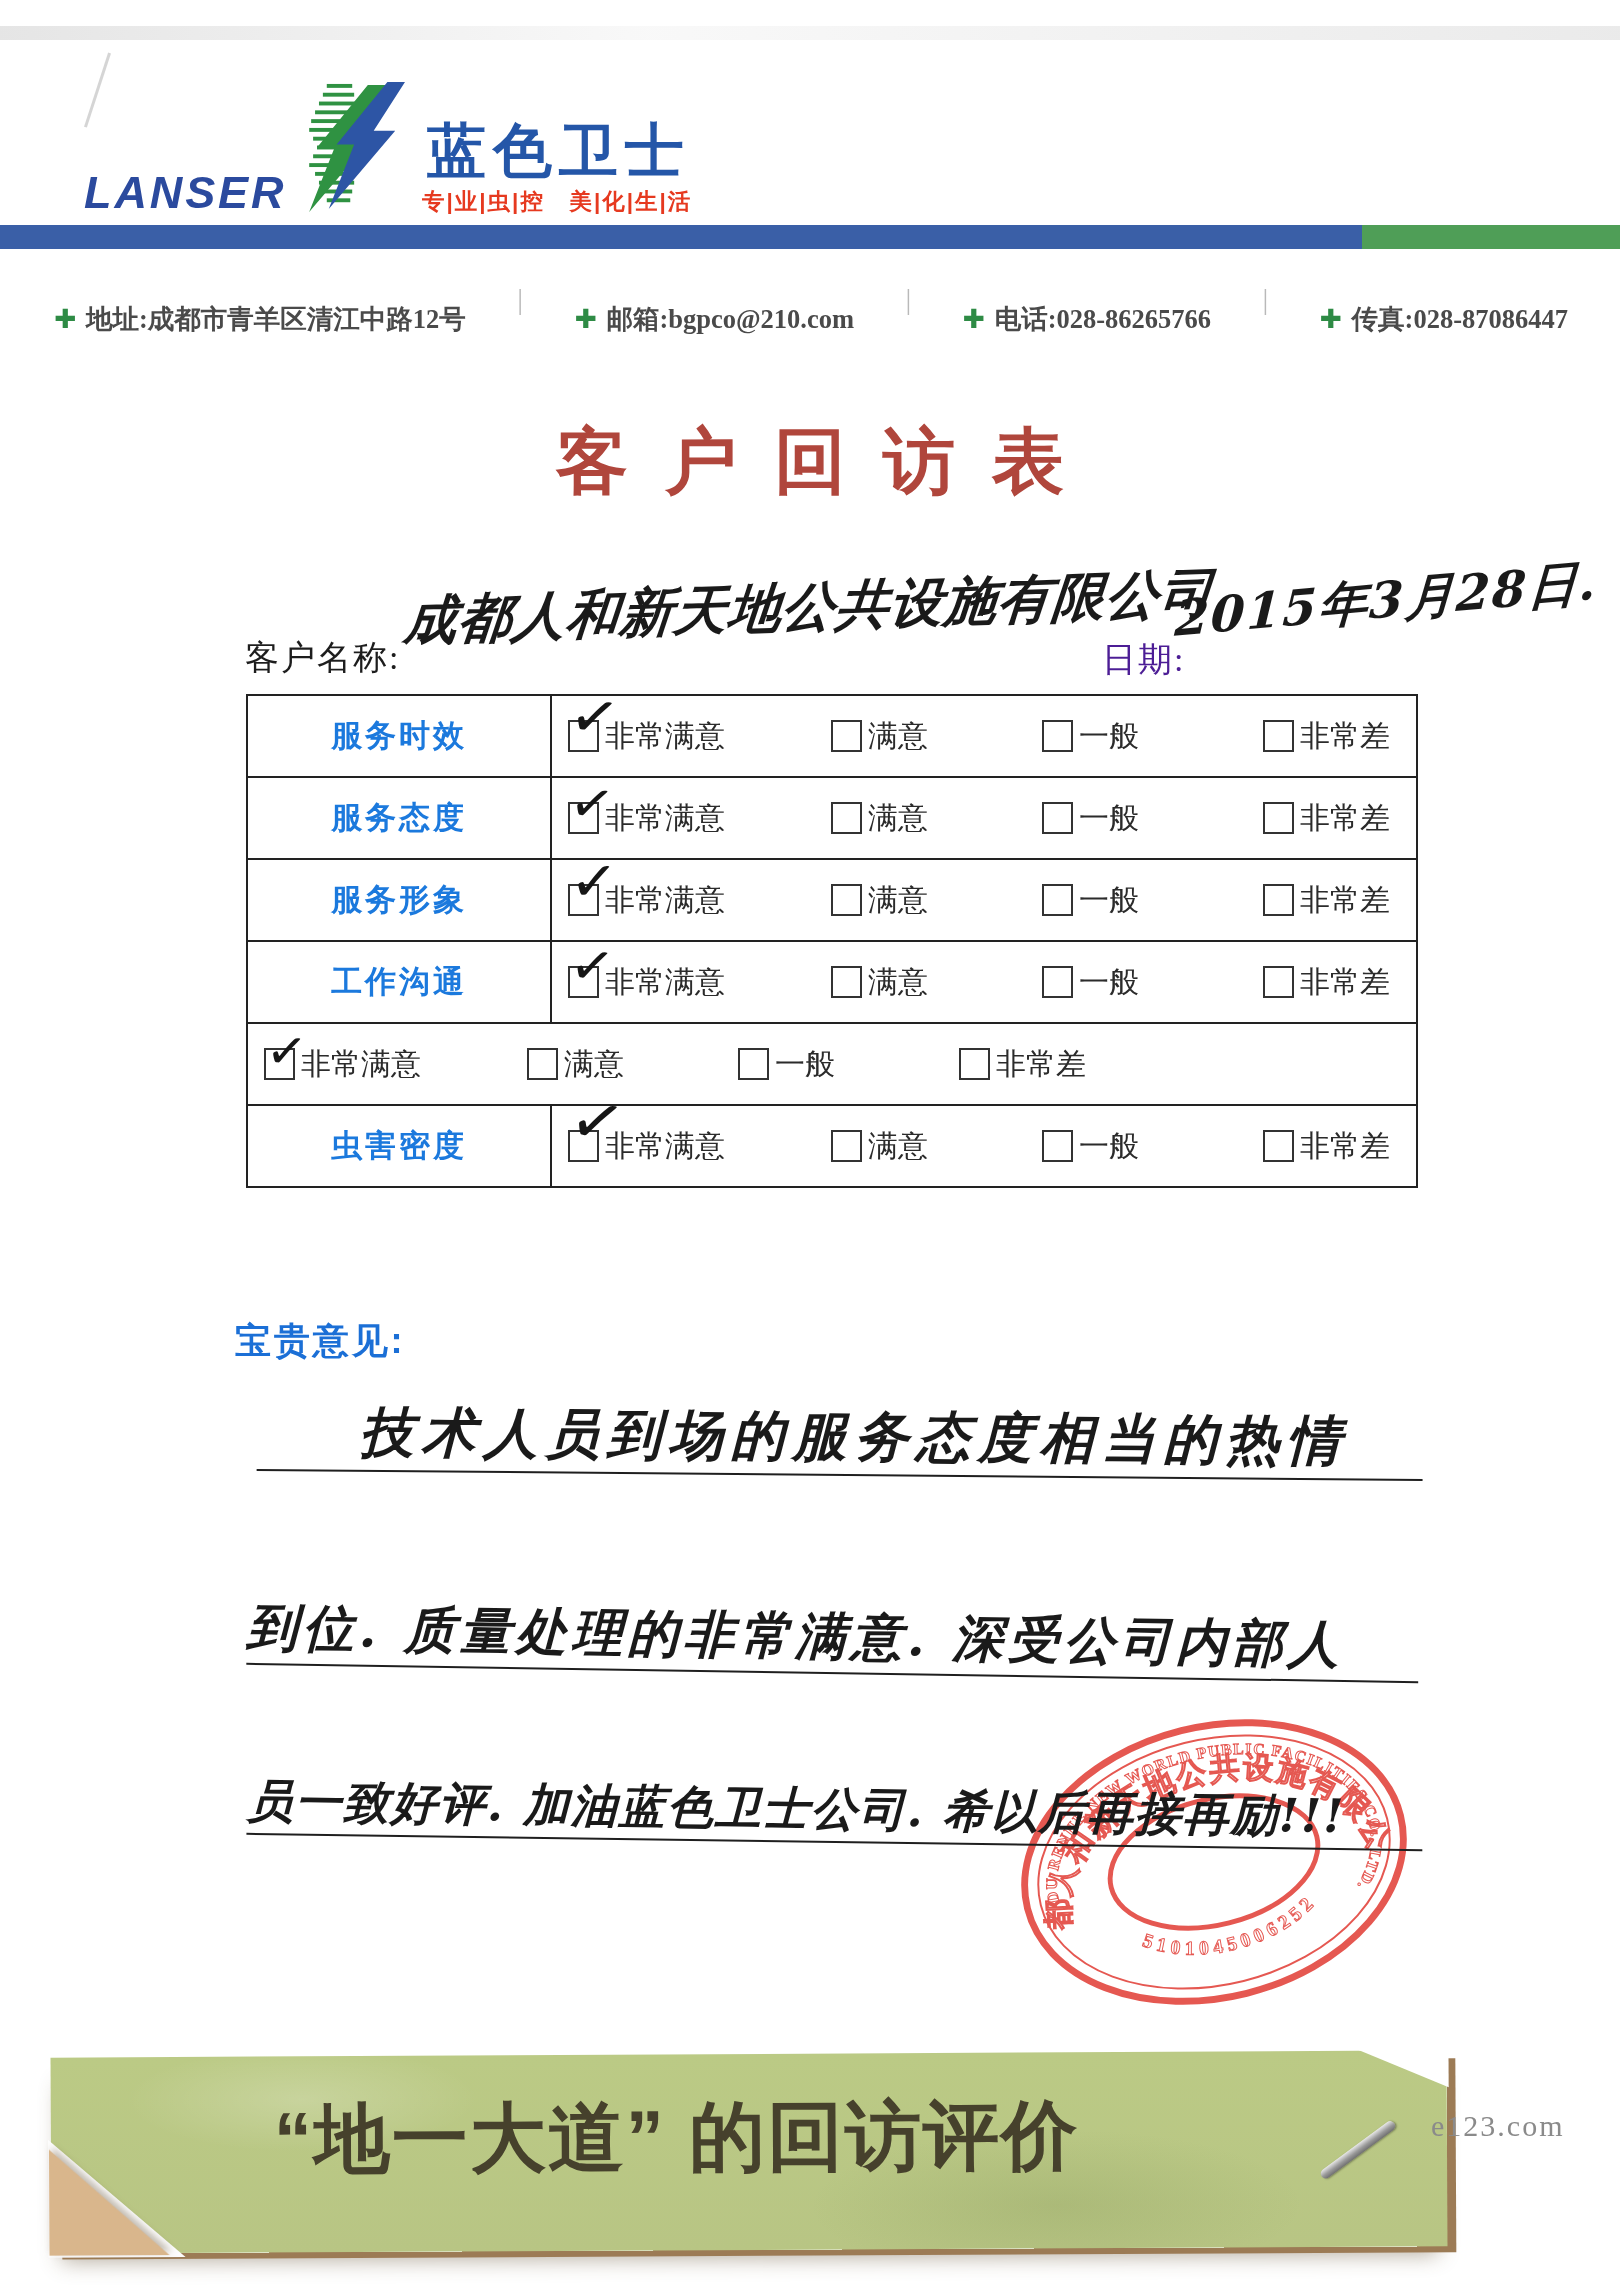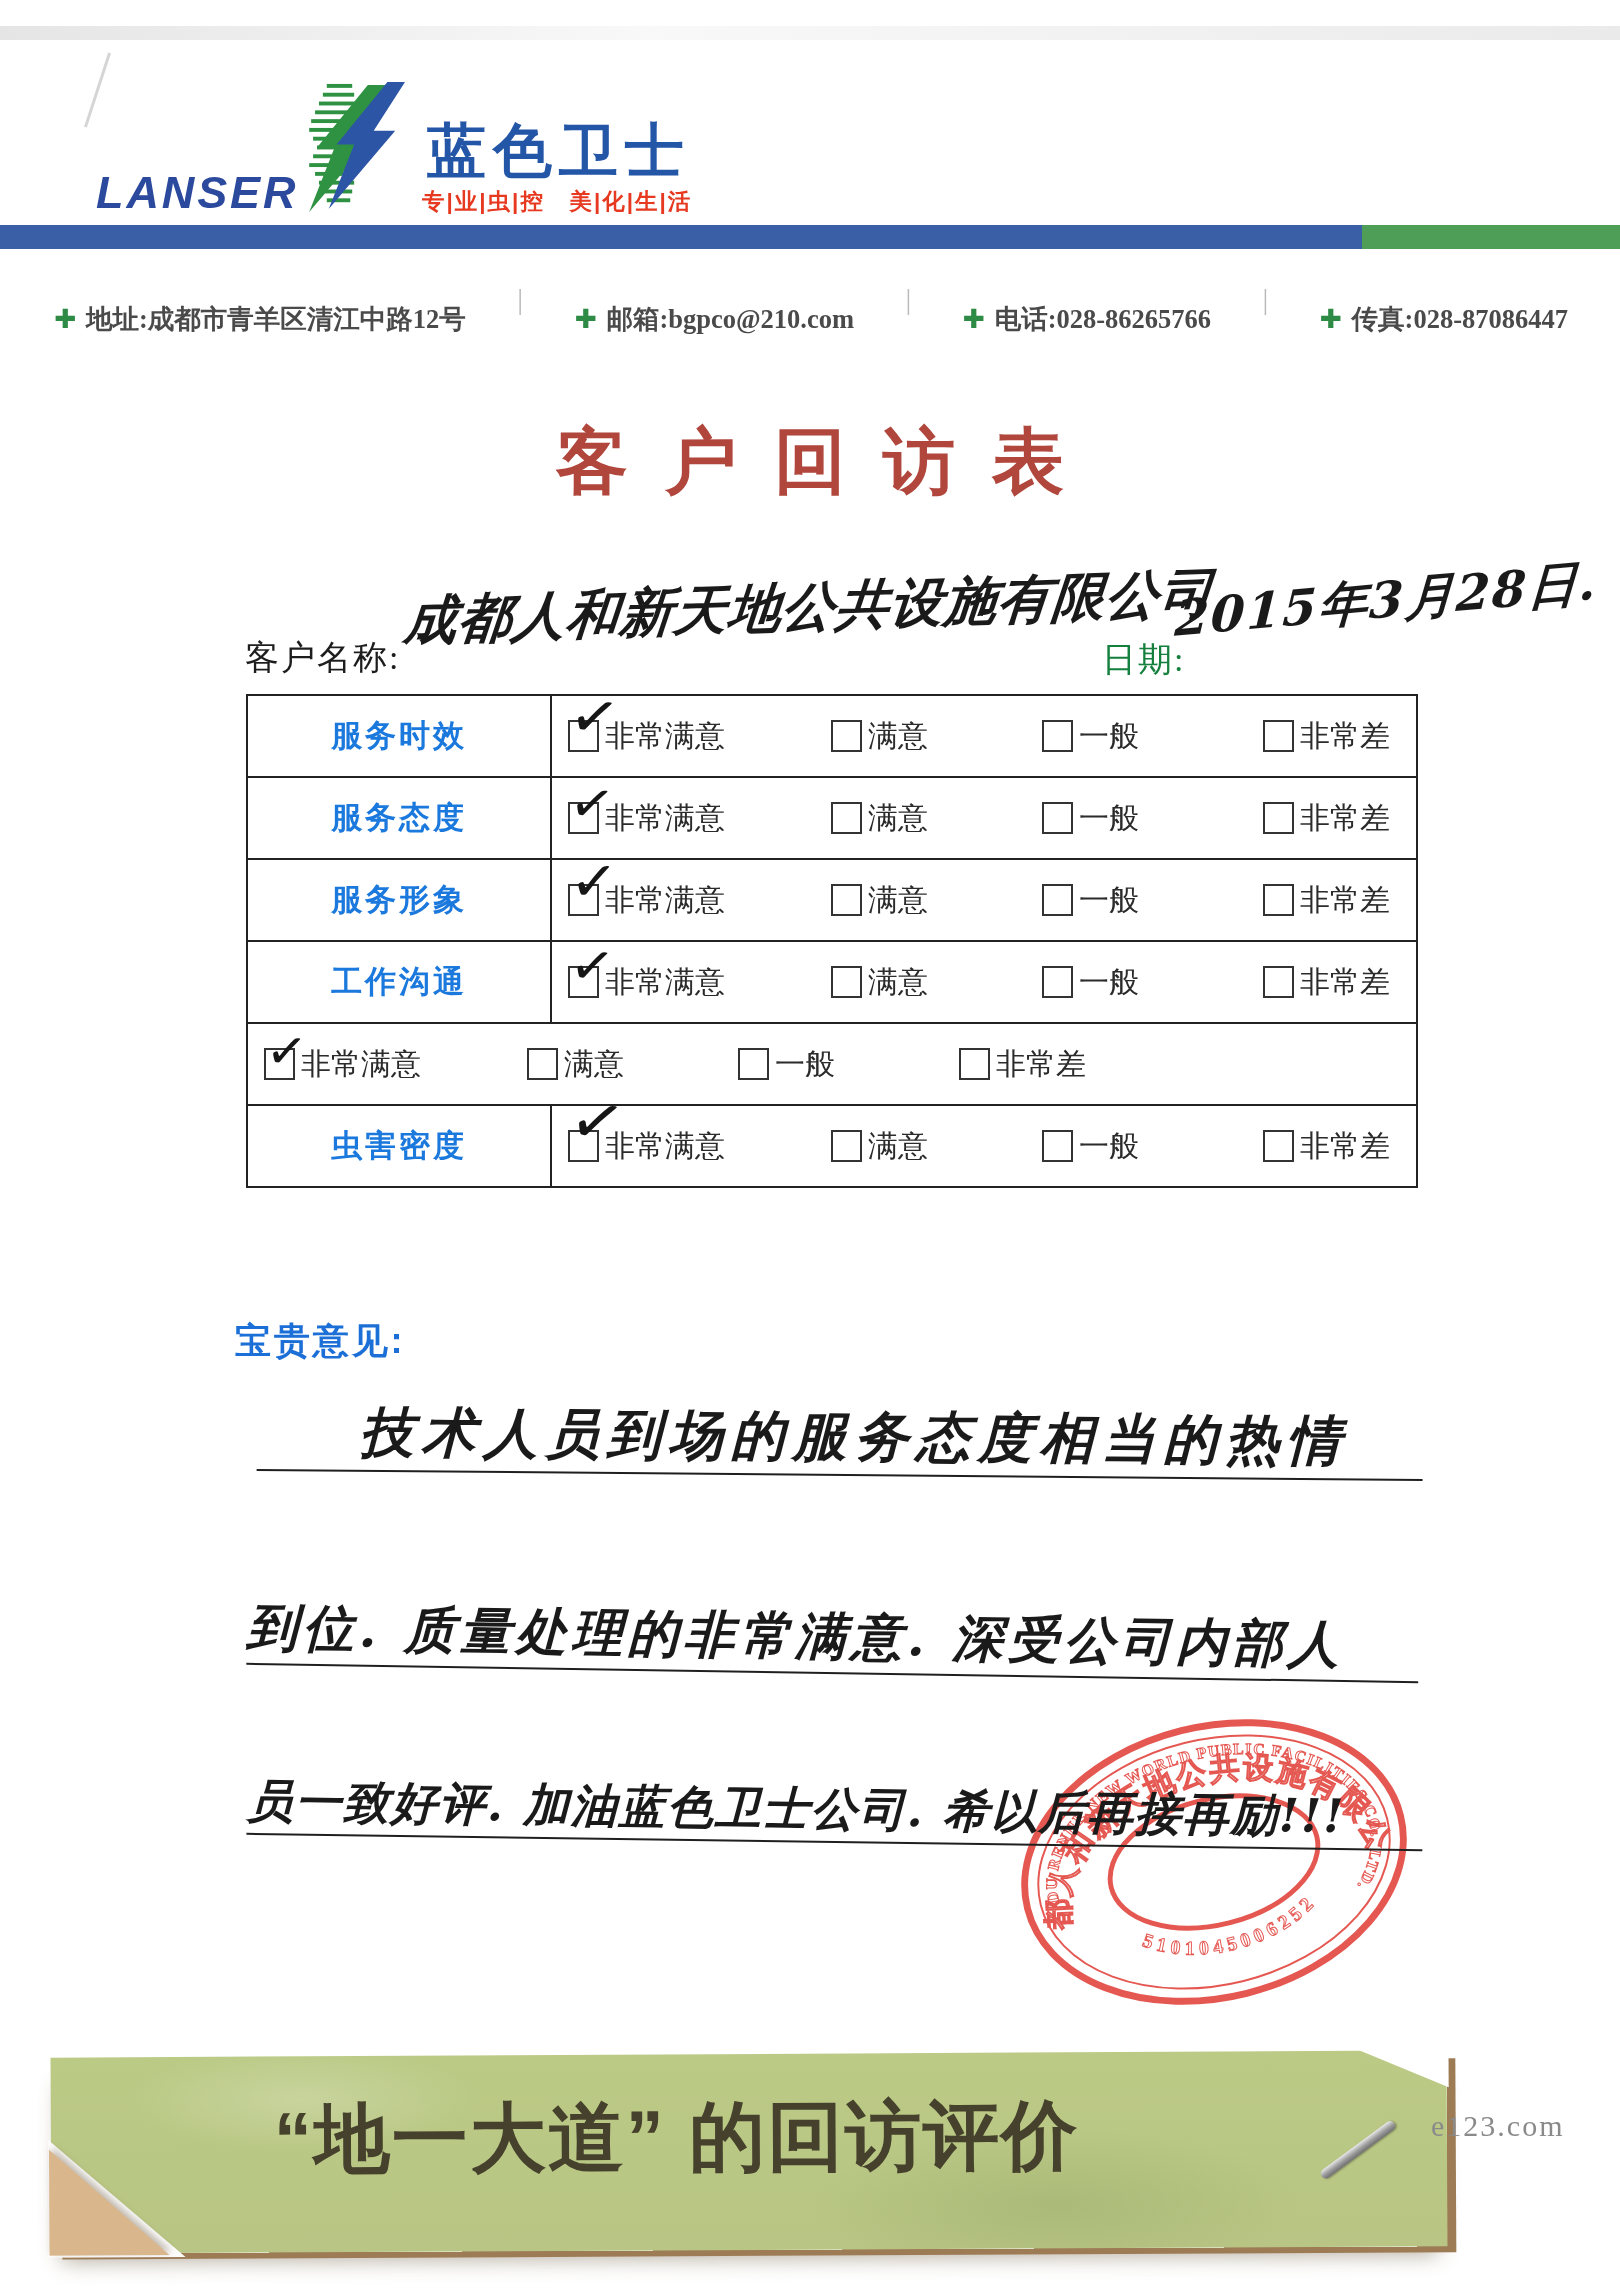--- a/index.html
+++ b/index.html
@@ -16,40 +16,40 @@
     font-family:"Liberation Serif", serif; color:#222;
   }
   
   .scan-streak{position:absolute;left:0;top:25.5px;width:100%;height:14.7px;
     background:linear-gradient(90deg, rgba(120,120,120,.35), rgba(190,190,190,.18) 40%, rgba(130,130,130,.3));
     opacity:.55;}
   .scan-line{position:absolute;left:96px;top:51px;width:2.9px;height:78px;background:#c3c3c3;
     transform:rotate(18deg);opacity:.7;}
   
   .brand{position:absolute;left:84px;top:167px;font-family:"Liberation Sans",sans-serif;
-    font-size:45px;font-weight:bold;font-style:italic;letter-spacing:2.9px;color:var(--brand-blue);margin-left:12px;}
+    font-size:45px;font-weight:bold;font-style:italic;letter-spacing:2.9px;color:var(--brand-blue);}
   .bolt{position:absolute;left:309px;top:82px;width:104px;height:130px;}
   .logo-cn{position:absolute;left:427px;top:112px;font-family:"Liberation Sans",sans-serif;
     font-size:59px;font-weight:bold;letter-spacing:6.9px;color:var(--logo-blue);}
   .tagline{position:absolute;left:422px;top:186px;font-family:"Liberation Sans",sans-serif;
     font-size:22.5px;font-weight:bold;letter-spacing:2px;color:var(--tagline-red);}
   .bar{position:absolute;left:0;top:225px;width:100%;height:23.5px;background:var(--bar-blue);}
   .bar-green{position:absolute;right:0;top:0;width:258px;height:100%;background:var(--bar-green);}
   
   .contact{position:absolute;left:54px;top:261px;width:1514px;display:flex;
     align-items:center;justify-content:space-between;font-size:26.5px;font-weight:600;color:#4a4a4a;}
   .contact .item{white-space:nowrap;margin-top:40px;}
   .contact .plus{color:var(--plus-green);font-weight:bold;margin-right:9.8px;font-family:"DejaVu Sans",sans-serif;}
   .contact .sep{color:#b9b9b9;font-weight:400;font-size:29px;}
   
   .title{position:absolute;left:0;top:414px;width:100%;text-align:center;
     font-size:72px;font-weight:bold;color:var(--title-red);letter-spacing:37px;text-indent:37px;}
   
   .name-label{position:absolute;left:245px;top:635px;font-size:34px;color:#1d1d1d;letter-spacing:2px;}
-  .date-label{position:absolute;left:1102px;top:637px;font-size:34px;color:#15803d;letter-spacing:2px;}
+  .date-label{position:absolute;left:1102px;top:637px;font-size:34px;color:#4c1d95;letter-spacing:2px;}
   .hw{font-family:"DejaVu Serif",serif;font-style:italic;font-weight:600;color:var(--ink);}
   .hand-name{position:absolute;left:404px;top:572px;font-size:53px;letter-spacing:1px;
     transform:rotate(-2deg) skewX(-7deg);white-space:nowrap;}
   .hand-date{position:absolute;left:1174px;top:568px;font-size:49px;letter-spacing:2px;
     transform:rotate(-5deg) skewX(-8deg);white-space:nowrap;}
   
   .rtable{position:absolute;left:246px;top:694px;width:1168px;border:2.9px solid #222;}
   .trow{display:flex;height:80px;border-bottom:2px solid #222;}
   .trow:last-child{border-bottom:none;}
   .tlabel{width:302px;border-right:2px solid #222;display:flex;align-items:center;justify-content:center;

